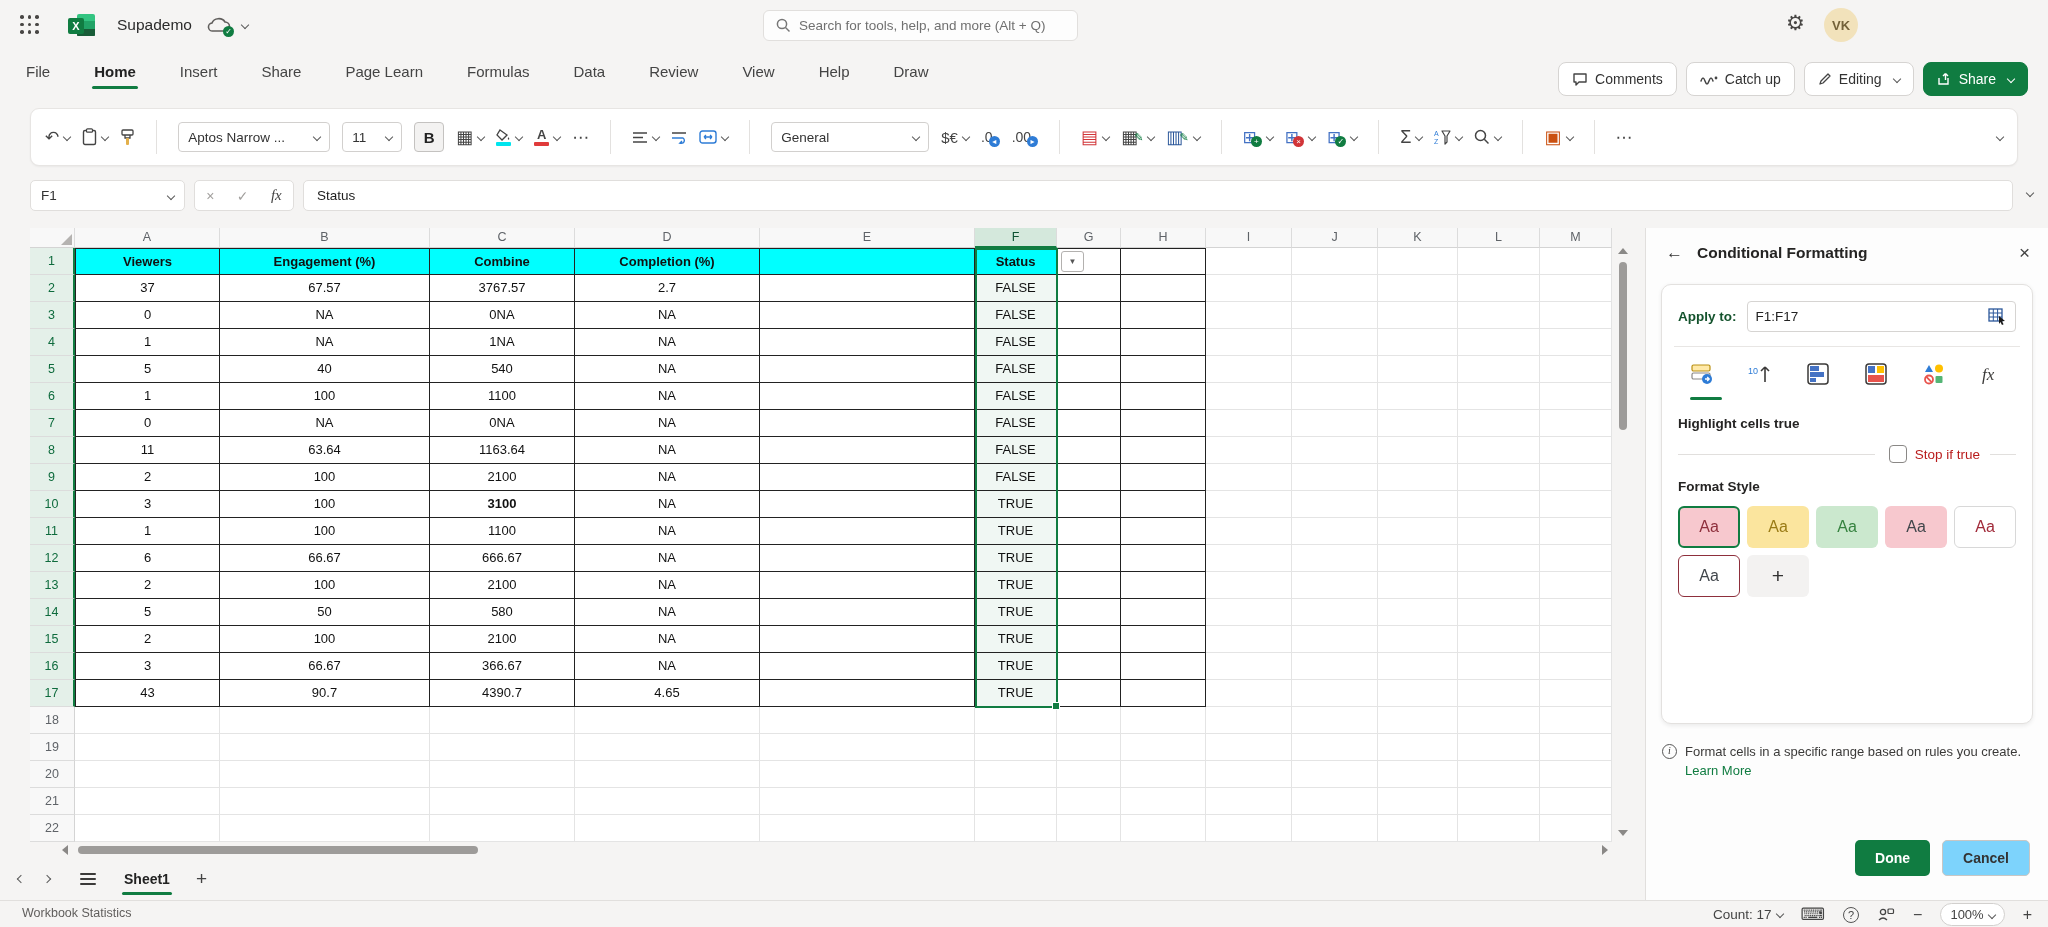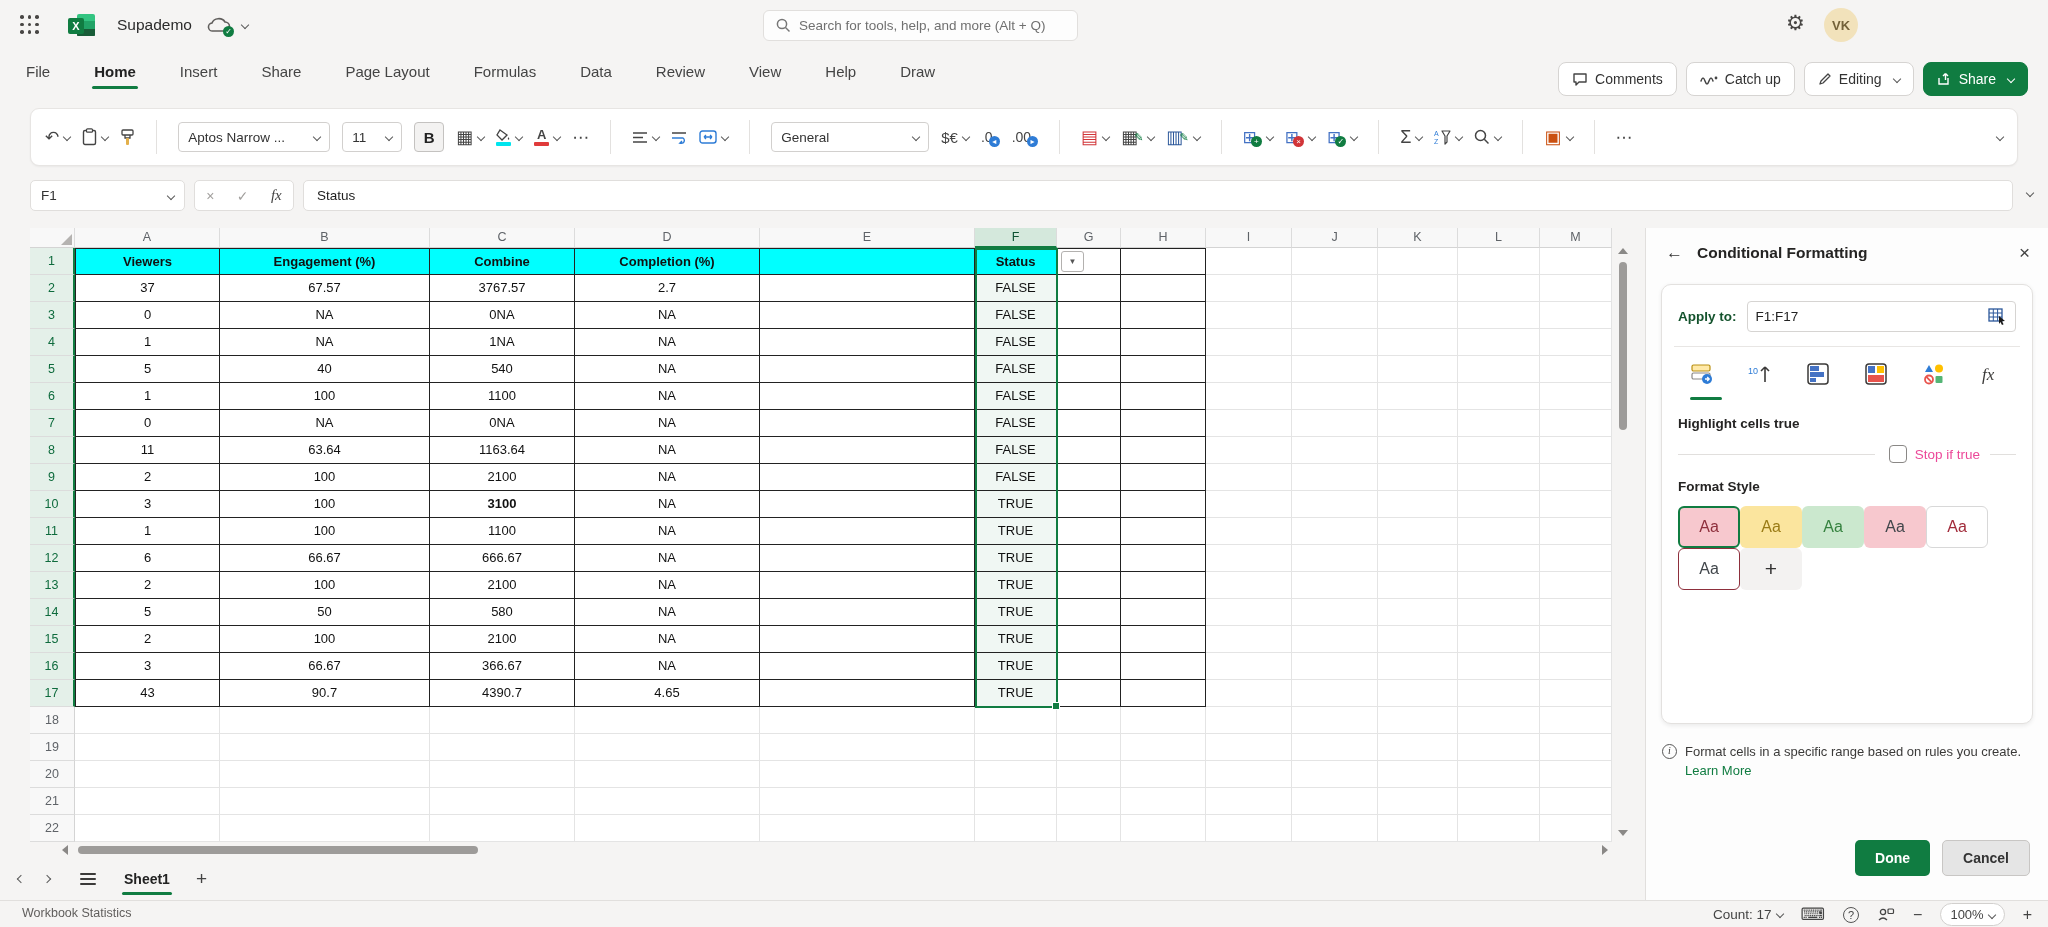--- a/index.html
+++ b/index.html
@@ -110,32 +110,32 @@
   .rangeicon { margin-left:auto; }
   .carddiv { height:1px; background:#e8e6e4; margin:14px -4px 0; }
   .ruleicons { margin-top:12px; display:flex; justify-content:space-between; padding:0 10px; align-items:center; height:30px; }
   .ruleicon { position:relative; width:28px; display:flex; justify-content:center; }
   .rulesel { width:32px; height:3px; border-radius:2px; background:#107C41; margin:8px 0 0 12px; }
   .seclabel { margin-top:16px; font-size:13.5px; font-weight:bold; color:#252423; }
   .nbdrop { margin-top:12px; display:inline-flex; align-items:center; height:31px; background:#f3f2f1; border-radius:4px; padding:0 11px; font-size:13.5px; color:#222; border-bottom:2px solid #107C41; }
   .stoprow { margin-top:14px; display:flex; align-items:center; }
   .stoprow .line { height:1px; background:#e1dfdd; flex:1; }
   .stopchk { width:18px; height:18px; border:1px solid #8a8886; border-radius:4px; background:#fff; margin:0 8px 0 14px; }
-  .stoplabel { font-size:13.5px; color:#ec4899; margin-right:10px; }
-  .swatches { margin-top:12px; display:flex; flex-wrap:wrap; gap:0; width:345px; }
+  .stoplabel { font-size:13.5px; color:#b91c1c; margin-right:10px; }
+  .swatches { margin-top:12px; display:flex; flex-wrap:wrap; gap:7px; width:345px; }
   .sw { width:62px; height:42px; border-radius:6px; display:flex; align-items:center; justify-content:center; font-size:16px; border:1px solid transparent; }
   .sw.selected { border:2px solid #107C41; }
   .swplus { width:62px; height:42px; border-radius:6px; background:#f3f2f1; display:flex; align-items:center; justify-content:center; font-size:21px; color:#333; }
   .pinfo { position:absolute; left:16px; top:515px; width:372px; display:flex; gap:8px; font-size:13px; color:#3b3a39; line-height:1.45; }
   .infoi { flex:0 0 auto; width:15px; height:15px; border:1.2px solid #555; border-radius:50%; font-size:10px; display:flex; align-items:center; justify-content:center; margin-top:1px; font-family:"Liberation Serif", serif; font-style:italic; }
   .learn { color:#107C41; }
   .pbtns { position:absolute; right:18px; top:612px; display:flex; gap:12px; }
   .pbtn { height:36px; padding:0 20px; border-radius:5px; font-size:14px; font-weight:bold; display:flex; align-items:center; }
   .pbtn.done { background:#107C41; color:#fff; }
-  .pbtn.cancel { background:#e5e5e5; color:#333; border:1px solid #c8c6c4; }
+  .pbtn.cancel { background:#7dd3fc; color:#333; border:1px solid #c8c6c4; }
 
   svg { display:block; }
 </style>
 </head>
 <body>
 
 <div class="topbar">
   <div class="waffle">
       <i></i>
       <i></i>
@@ -175,21 +175,21 @@
   <div class="gear">⚙</div>
   <div class="avatar">VK</div>
 </div>
 
 <div class="menurow">
   <div class="tabs">
       <div class="tab">File</div>
       <div class="tab active">Home</div>
       <div class="tab">Insert</div>
       <div class="tab">Share</div>
-      <div class="tab">Page Layout</div>
+      <div class="tab">Page Learn</div>
       <div class="tab">Formulas</div>
       <div class="tab">Data</div>
       <div class="tab">Review</div>
       <div class="tab">View</div>
       <div class="tab">Help</div>
       <div class="tab">Draw</div>
     </div>
   <div class="mbtns">
     <div class="mbtn">
       <svg width="16" height="15" viewBox="0 0 16 15">

